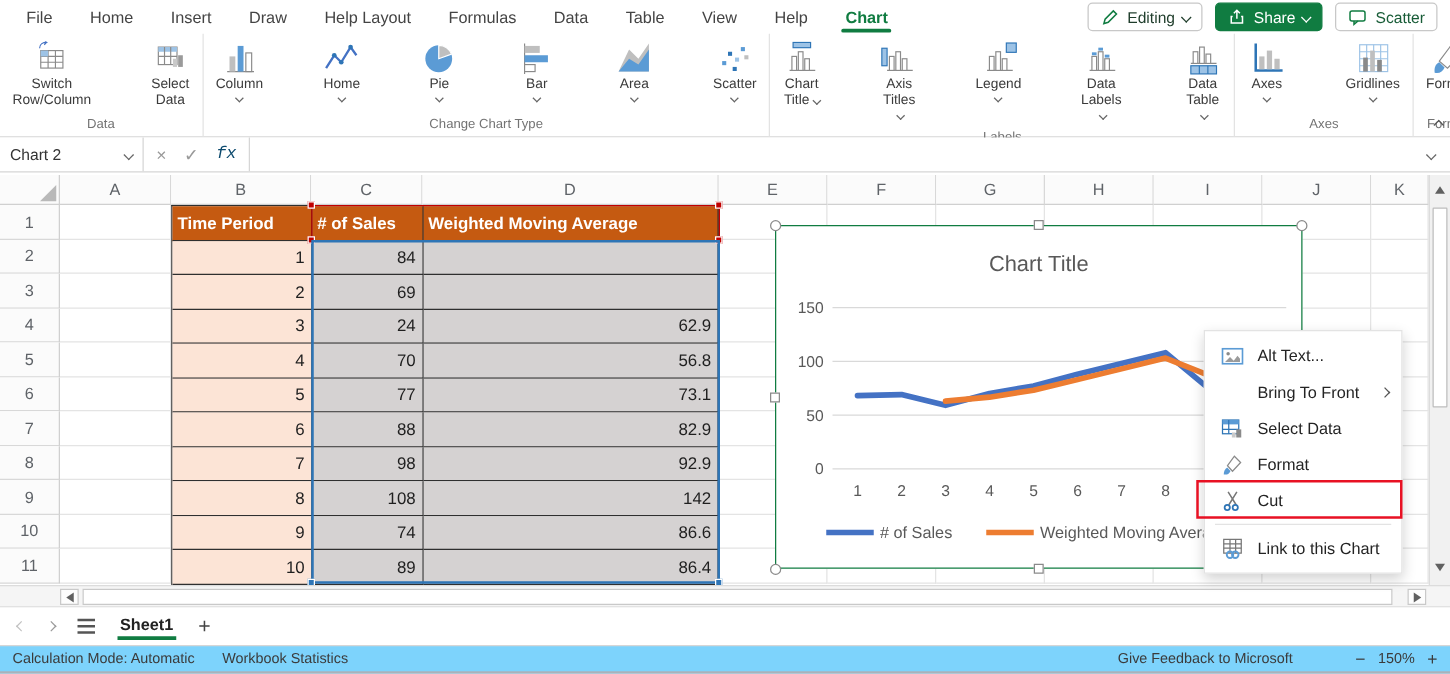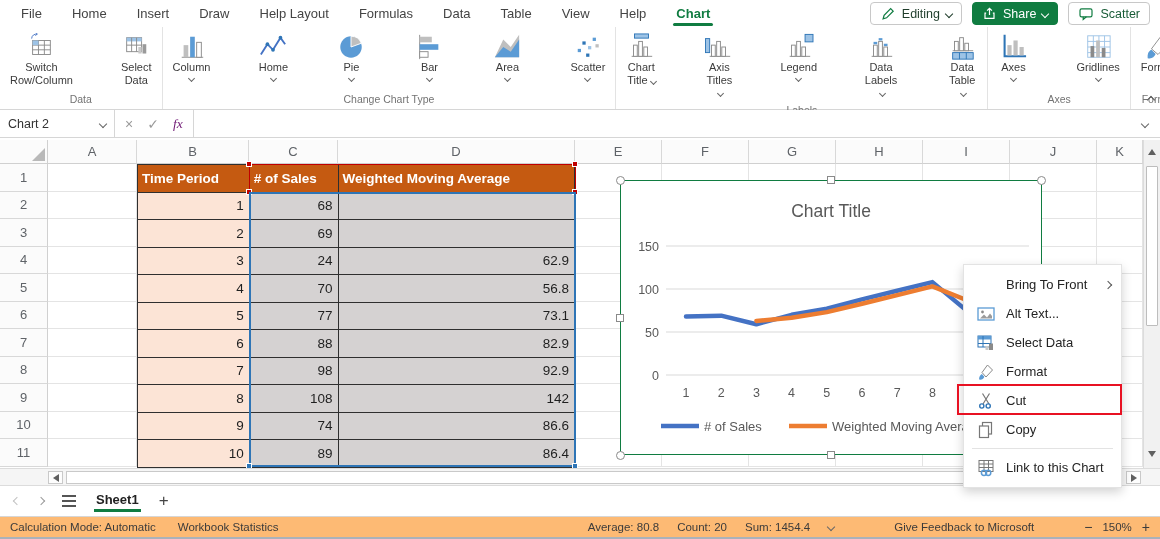--- a/index.html
+++ b/index.html
@@ -29,21 +29,21 @@
   .rbtn .ric { width:30px; height:28px; }
   .rbtn .chvrow { color:#666; height:9px; display:flex; align-items:center; }
   .rgrouplabel { text-align:center; font-size:10.5px; color:#737373; padding:3px 0 4px 0; }
   .ribbon-collapse { position:absolute; right:6px; bottom:6px; color:#555; }
 
   
   .fbar { position:absolute; left:0; top:110px; width:1160px; height:28px; border-bottom:1px solid #d6d6d6; display:flex; align-items:center; background:#fff; }
   .namebox { width:115px; height:100%; border-right:1px solid #d6d6d6; display:flex; align-items:center; padding:0 8px; font-size:12.5px; color:#333; gap:6px; }
   .namebox .chv { margin-left:auto; color:#666; }
   .fxbtns { display:flex; align-items:center; height:100%; border-right:1px solid #d6d6d6; padding:0 10px; gap:14px; color:#9a9a9a; font-size:14px; }
-  .fxbtns .fx { font-family:Liberation Serif, serif; font-style:italic; color:#701a75; font-size:13.5px; }
+  .fxbtns .fx { font-family:Liberation Mono, monospace; font-style:italic; color:#0c4a6e; font-size:13.5px; }
   .finput { flex:1; height:100%; }
   .fexpand { width:30px; color:#666; display:flex; justify-content:center; }
 
   
   .sheet { position:absolute; left:0; top:140px; width:1160px; height:328px; background:#fff; overflow:hidden; }
   .corner { position:absolute; left:0; top:0; width:48px; height:24px; background:#fbfbfb; border-right:1px solid #d0d0d0; border-bottom:1px solid #d0d0d0; }
   .corner .tri { position:absolute; right:2px; bottom:2px; width:0; height:0; border-left:13px solid transparent; border-bottom:13px solid #b9b9b9; }
   .colheads { position:absolute; left:48px; top:0; height:24px; display:flex; }
   .colhead { height:24px; background:#fbfbfb; border-right:1px solid #d8d8d8; border-bottom:1px solid #d0d0d0; display:flex; align-items:center; justify-content:center; font-size:13px; color:#5f6368; }
   .rowheads { position:absolute; left:0; top:24px; width:48px; }
@@ -85,21 +85,21 @@
   
   .sheetbar { position:absolute; left:0; top:486px; width:1160px; height:30px; display:flex; align-items:center; background:#fff; padding-left:14px; gap:18px; }
   .navchv { color:#c2c2c2; } .navchv.dark { color:#9a9a9a; }
   .burger { display:flex; flex-direction:column; gap:3px; }
   .burger i { display:block; width:14px; height:2px; background:#555; }
   .sheettab { font-size:13px; color:#222; font-weight:bold; position:relative; padding:4px 2px 7px 2px; }
   .sheettab::after { content:""; position:absolute; left:0; right:0; bottom:2px; height:3px; background:#107C41; }
   .addsheet { font-size:17px; color:#444; }
 
   
-  .statusbar { position:absolute; left:0; top:516px; width:1160px; height:23px; border-top:1px solid #d6d6d6; border-bottom:2px solid #aab2ba; background:#fdba74; display:flex; align-items:center; font-size:11.5px; color:#3b3b3b; padding:0 10px; }
+  .statusbar { position:absolute; left:0; top:516px; width:1160px; height:23px; border-top:1px solid #d6d6d6; border-bottom:2px solid #aab2ba; background:#7dd3fc; display:flex; align-items:center; font-size:11.5px; color:#3b3b3b; padding:0 10px; }
   .statusbar .lgrp { display:flex; gap:22px; }
   .statusbar .rgrp { margin-left:auto; display:flex; align-items:center; gap:20px; }
   .aggs { display:flex; gap:18px; align-items:center; }
   .zoomgrp { display:flex; align-items:center; gap:10px; }
 
   
   .ctxmenu { position:absolute; left:963px; top:264px; width:159px; background:#fff; border:1px solid #e3e3e3; box-shadow:0 4px 10px rgba(0,0,0,0.18); padding:5px 0; z-index:50; }
   .mitem { height:29px; display:flex; align-items:center; padding:0 10px 0 12px; font-size:13px; color:#242424; gap:10px; }
   .mitem .mic { width:20px; height:20px; flex:0 0 20px; }
   .mitem .sub { margin-left:auto; color:#555; }
@@ -557,21 +557,21 @@
     </div>
 
   <div class="dtable">
       <div class="trow">
         <div class="tcell hdr c-b">Time Period</div>
         <div class="tcell hdr c-c"># of Sales</div>
         <div class="tcell hdr c-d">Weighted Moving Average</div>
       </div>
       <div class="trow">
         <div class="tcell peach c-b">1</div>
-        <div class="tcell gray c-c">68</div>
+        <div class="tcell gray c-c">84</div>
         <div class="tcell gray c-d"></div>
       </div>
       <div class="trow">
         <div class="tcell peach c-b">2</div>
         <div class="tcell gray c-c">69</div>
         <div class="tcell gray c-d"></div>
       </div>
       <div class="trow">
         <div class="tcell peach c-b">3</div>
         <div class="tcell gray c-c">24</div>
@@ -689,48 +689,42 @@
   <span class="sheettab">Sheet1</span>
   <span class="addsheet">+</span>
 </div>
 
 <div class="statusbar">
   <div class="lgrp">
     <span>Calculation Mode: Automatic</span>
     <span>Workbook Statistics</span>
   </div>
   <div class="rgrp">
-    <div class="aggs">
-      <span>Average: 80.8</span>
-      <span>Count: 20</span>
-      <span>Sum: 1454.4</span>
-      <span class="chv" style="color:#666;"></span>
-    </div>
     <span style="margin-left:40px;">Give Feedback to Microsoft</span>
     <div class="zoomgrp" style="margin-left:30px;">
       <span style="font-size:14px;">−</span>
       <span>150%</span>
       <span style="font-size:14px;">+</span>
     </div>
   </div>
 </div>
 
 <div class="ctxmenu">
-    <div class="mitem">
-      <span class="mic"></span>
-      <span>Bring To Front</span>
-      <span class="chv right sub"></span>
-    </div>
     <div class="mitem">
       <span class="mic"><svg class="mic" viewBox="0 0 20 20">
           <rect x="2" y="4" width="16" height="12" fill="#fff" stroke="#5B9BD5" stroke-width="1.3"></rect>
           <circle cx="6.5" cy="8" r="1.4" fill="#8a8a8a"></circle>
           <path d="M4 14.5l4-4 3 3 3-4 2 2.5v2.5z" fill="#9b9b9b"></path>
         </svg></span>
       <span>Alt Text...</span>
+    </div>
+    <div class="mitem">
+      <span class="mic"></span>
+      <span>Bring To Front</span>
+      <span class="chv right sub"></span>
     </div>
     <div class="mitem">
       <span class="mic"><svg class="mic" viewBox="0 0 20 20">
           <rect x="2" y="3" width="13" height="11" fill="#fff" stroke="#2E75B6"></rect>
           <rect x="2" y="3" width="13" height="3.5" fill="#5B9BD5"></rect>
           <path d="M2 10.5h13M7 3v11" stroke="#2E75B6"></path>
           <rect x="13" y="10.5" width="4" height="6.5" fill="#8a8a8a"></rect>
           <rect x="9.5" y="13" width="3" height="4" fill="#c9c9c9"></rect>
         </svg></span>
       <span>Select Data</span>
@@ -743,27 +737,20 @@
       <span>Format</span>
     </div>
     <div class="mitem">
       <span class="mic"><svg class="mic" viewBox="0 0 20 20">
           <path d="M6.5 2.5l6.5 10.5M13.5 2.5L7 13" stroke="#777" stroke-width="1.2" fill="none"></path>
           <circle cx="5.8" cy="15" r="2.1" fill="none" stroke="#2E75B6" stroke-width="1.4"></circle>
           <circle cx="12.2" cy="15" r="2.1" fill="none" stroke="#2E75B6" stroke-width="1.4"></circle>
         </svg></span>
       <span>Cut</span>
     </div>
-    <div class="mitem">
-      <span class="mic"><svg class="mic" viewBox="0 0 20 20">
-          <rect x="6.5" y="2.5" width="9" height="11.5" fill="#fff" stroke="#777" stroke-width="1.2"></rect>
-          <rect x="3.5" y="6" width="9" height="11.5" fill="#fff" stroke="#777" stroke-width="1.2"></rect>
-        </svg></span>
-      <span>Copy</span>
-    </div>
     <div class="msep"></div>
     <div class="mitem">
       <span class="mic"><svg class="mic" viewBox="0 0 20 20">
           <rect x="3" y="2.5" width="14" height="11" fill="#fff" stroke="#777"></rect>
           <path d="M3 6h14M3 9.5h14M8 2.5v11M12.5 2.5v11" stroke="#777"></path>
           <circle cx="8" cy="14.8" r="2.6" fill="none" stroke="#5B9BD5" stroke-width="1.5"></circle>
           <circle cx="12.2" cy="14.8" r="2.6" fill="none" stroke="#5B9BD5" stroke-width="1.5"></circle>
         </svg></span>
       <span>Link to this Chart</span>
     </div>

